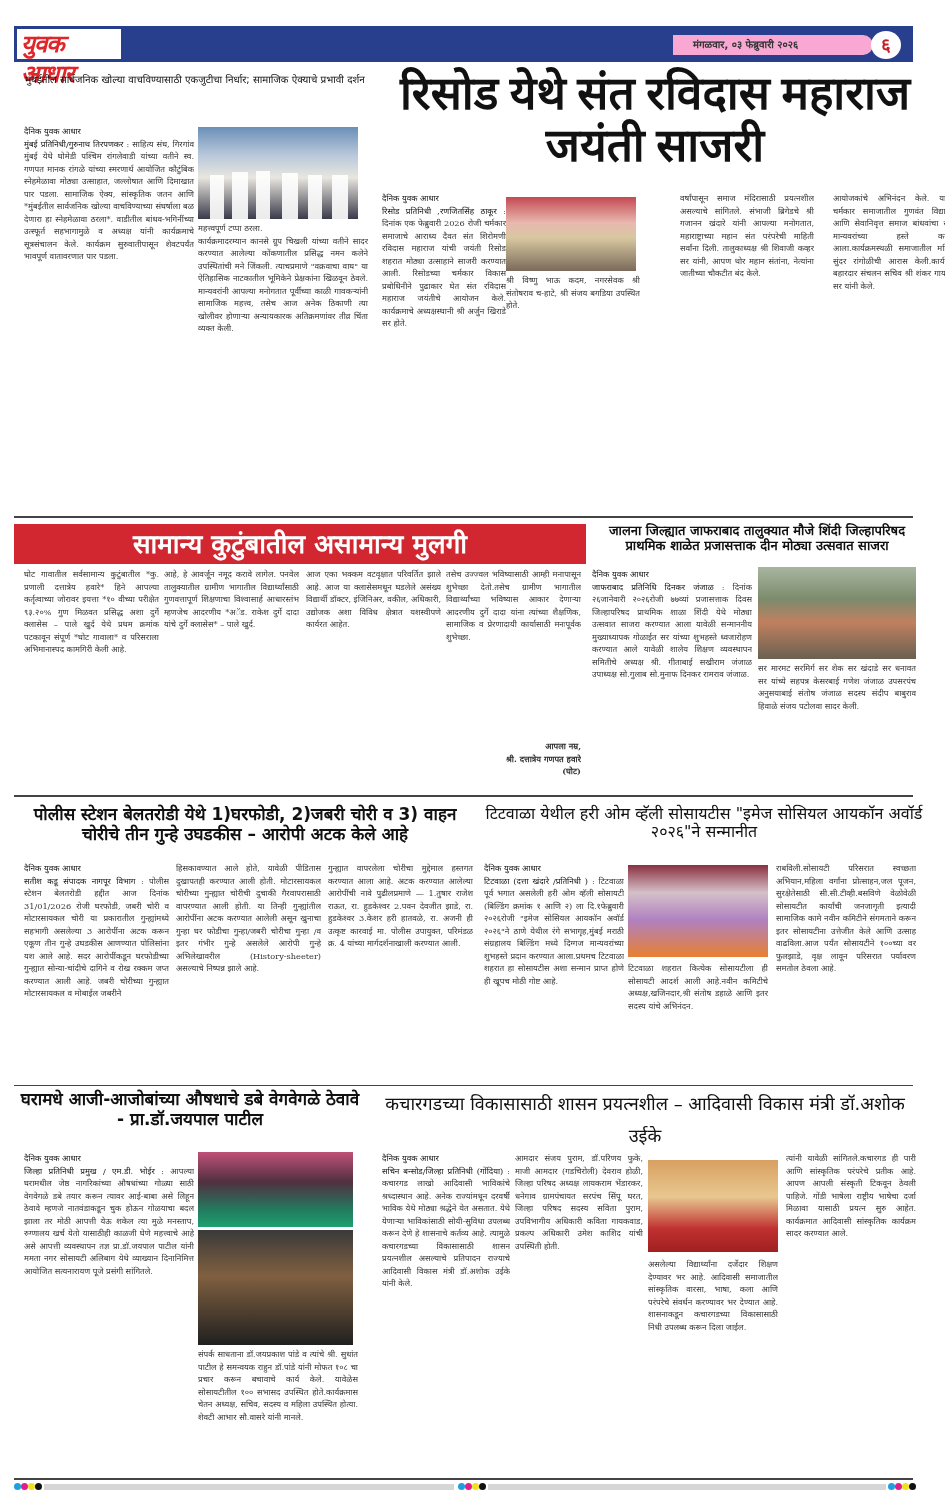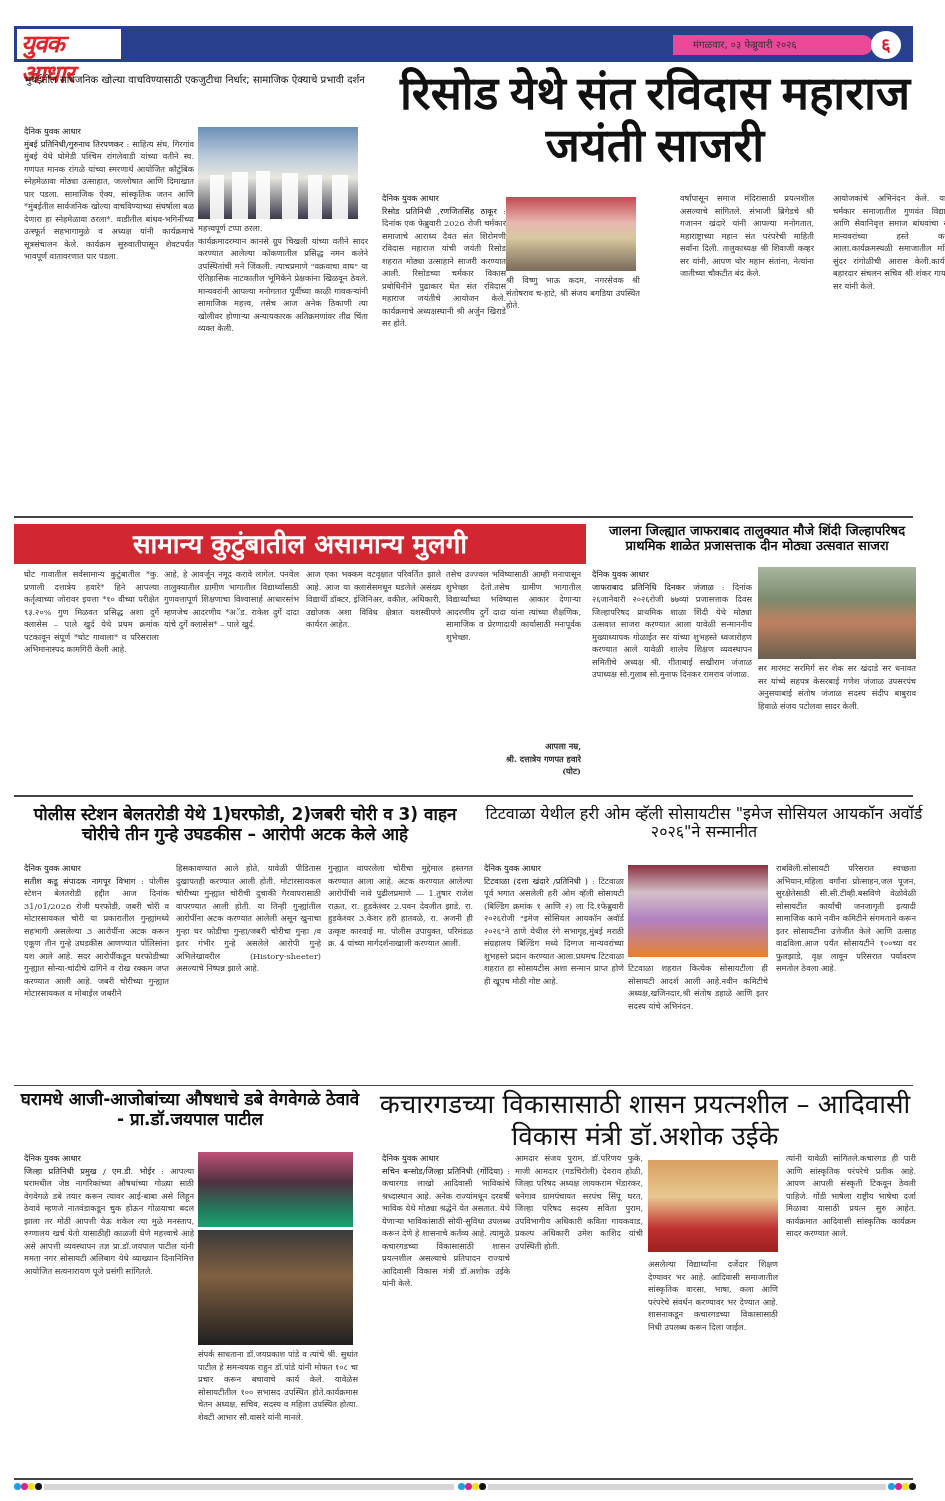--- a/index.html
+++ b/index.html
@@ -1,19 +1,19 @@
 <!DOCTYPE html>
 <html><head>
 <meta charset="utf-8">
 <style>
   * { box-sizing: border-box; margin: 0; padding: 0; }
   body { width: 945px; height: 1501px; background: #ffffff; font-family: "DejaVu Serif", serif; color: #1a1a1a; position: relative; overflow: hidden; }
   .masthead { position: absolute; left: 14px; top: 26px; width: 899px; height: 36px; background: #283f8e; }
   .logo { position: absolute; left: 3px; top: 3px; height: 30px; width: 104px; background: #fff; color: #e0262b; font-family: "DejaVu Sans", sans-serif; font-weight: bold; font-size: 24px; line-height: 30px; padding-left: 4px; font-style: italic; letter-spacing: -1px; }
-  .datebox { position: absolute; right: 40px; top: 9px; height: 20px; width: 200px; background: #ec4899; border-radius: 0 10px 10px 0; font-family: "DejaVu Sans", sans-serif; font-size: 10px; line-height: 20px; padding-left: 20px; color: #333; }
+  .datebox { position: absolute; right: 40px; top: 9px; height: 20px; width: 200px; background: #f9a8d4; border-radius: 0 10px 10px 0; font-family: "DejaVu Sans", sans-serif; font-size: 10px; line-height: 20px; padding-left: 20px; color: #333; font-weight: bold; }
   .pagenum { position: absolute; right: 12px; top: 5px; width: 30px; height: 28px; border-radius: 50%; background: #fff; color: #c8202a; font-weight: bold; font-size: 18px; text-align: center; line-height: 28px; }
   .h-black { position: absolute; font-family: "DejaVu Sans", sans-serif; font-weight: bold; color: #111; text-align: center; line-height: 1.15; }
   .col { position: absolute; font-size: 8.2px; line-height: 12.5px; color: #333; text-align: justify; overflow: hidden; }
   .byline { font-weight: normal; color: #111; }
   .photo { position: absolute; overflow: hidden; }
   .rule { position: absolute; left: 14px; width: 899px; height: 2px; background: #444; }
   .redbar { position: absolute; left: 14px; top: 524px; width: 572px; height: 40px; background: #d22630; color: #fff; font-family: "DejaVu Sans", sans-serif; font-weight: bold; font-size: 26px; text-align: center; line-height: 40px; }
   .colorbar { position: absolute; top: 1484px; height: 6px; background: #d6d6d6; }
   .dot { position: absolute; top: 1483px; width: 7px; height: 7px; border-radius: 50%; }
 </style>
@@ -114,21 +114,21 @@
 <div class="h-black" style="left:20px;top:1090px;width:340px;font-size:17px;">घरामधे आजी-आजोबांच्या औषधाचे डबे वेगवेगळे ठेवावे - प्रा.डॉ.जयपाल पाटील</div>
 <div class="col" style="left:24px;top:1152px;width:170px;height:325px;">
   <div class="byline">दैनिक युवक आधार</div>
   <span class="byline">जिल्हा प्रतिनिधी प्रमुख / एम.डी. भोईर</span>
   <span>: आपल्या घरामधील जेष्ठ नागरिकांच्या औषधांच्या गोळ्या साठी वेगवेगळे डबे तयार करून त्यावर आई-बाबा असे लिहून ठेवावे म्हणजे नातवंडाकडून चुक होऊन गोळयाचा बदल झाला तर मोठी आपत्ती येऊ शकेल त्या मुळे मनस्ताप, रुग्णालय खर्च येतो यासाठीही काळजी घेणे महत्त्वाचे आहे असे आपत्ती व्यवस्थापन तज्ञ प्रा.डॉ.जयपाल पाटील यांनी ममता नगर सोसायटी अलिबाग येथे व्याख्यान दिनानिमित्त आयोजित सत्यनारायण पूजे प्रसंगी सांगितले.</span>
 </div>
 <div class="photo" style="left:198px;top:1152px;width:155px;height:75px;background:linear-gradient(180deg,#c05078 0%,#503040 40%,#208060 80%,#20a070 100%);"></div>
 <div class="photo" style="left:198px;top:1230px;width:155px;height:115px;background:linear-gradient(180deg,#3a3a3a 0%,#806040 40%,#202020 100%);"></div>
 <div class="col" style="left:198px;top:1348px;width:160px;height:130px;"><span>संपर्क साधताना डॉ.जयप्रकाश पांडे व त्यांचे श्री. सुधांत पाटील हे समन्वयक राहुन डॉ.पांडे यांनी मोफत १०८ चा प्रचार करून बचावाचे कार्य केले. यावेळेस सोसायटीतील १०० सभासद उपस्थित होते.कार्यक्रमास चेतन अध्यक्ष, सचिव, सदस्य व महिला उपस्थित होत्या. शेवटी आभार सौ.वासरे यांनी मानले.</span></div>
 
-<div class="h-black" style="left:370px;top:1088px;width:550px;font-size:26px;line-height:32px;font-weight:normal;">कचारगडच्या विकासासाठी शासन प्रयत्नशील – आदिवासी विकास मंत्री डॉ.अशोक उईके</div>
+<div class="h-black" style="left:370px;top:1088px;width:550px;font-size:18px;line-height:32px;font-weight:normal;">कचारगडच्या विकासासाठी शासन प्रयत्नशील – आदिवासी विकास मंत्री डॉ.अशोक उईके</div>
 <div class="col" style="left:382px;top:1152px;width:128px;height:325px;">
   <div class="byline">दैनिक युवक आधार</div>
   <span class="byline">सचिन बन्सोड/जिल्हा प्रतिनिधी (गोंदिया)</span>
   <span>: कचारगड लाखो आदिवासी भाविकांचे श्रध्दास्थान आहे. अनेक राज्यांमधून दरवर्षी भाविक येथे मोठ्या श्रद्धेने येत असतात. येथे येणाऱ्या भाविकांसाठी सोयी-सुविधा उपलब्ध करून देणे हे शासनाचे कर्तव्य आहे. त्यामुळे कचारगडच्या विकासासाठी शासन प्रयत्नशील असल्याचे प्रतिपादन राज्याचे आदिवासी विकास मंत्री डॉ.अशोक उईके यांनी केले.</span>
 </div>
 <div class="col" style="left:515px;top:1152px;width:128px;height:325px;"><span>आमदार संजय पुराम, डॉ.परिणय फुके, माजी आमदार (गडचिरोली) देवराव होळी, जिल्हा परिषद अध्यक्ष लायकराम भेंडारकर, धनेगाव ग्रामपंचायत सरपंच सिंपू घरत, जिल्हा परिषद सदस्य सविता पुराम, उपविभागीय अधिकारी कविता गायकवाड, प्रकल्प अधिकारी उमेश काशिद यांची उपस्थिती होती.</span></div>
 <div class="photo" style="left:648px;top:1160px;width:130px;height:92px;background:linear-gradient(180deg,#d8a060 0%,#e8c890 40%,#c03030 75%,#a02020 100%);"></div>
 <div class="col" style="left:648px;top:1258px;width:130px;height:220px;"><span>असलेल्या विद्यार्थ्यांना दर्जेदार शिक्षण देण्यावर भर आहे. आदिवासी समाजातील सांस्कृतिक वारसा, भाषा, कला आणि परंपरेचे संवर्धन करण्यावर भर देण्यात आहे. शासनाकडून कचारगडच्या विकासासाठी निधी उपलब्ध करून दिला जाईल.</span></div>
 <div class="col" style="left:786px;top:1152px;width:130px;height:325px;"><span>त्यांनी यावेळी सांगितले.कचारगड ही पारी आणि सांस्कृतिक परंपरेचे प्रतीक आहे. आपण आपली संस्कृती टिकवून ठेवली पाहिजे. गोंडी भाषेला राष्ट्रीय भाषेचा दर्जा मिळावा यासाठी प्रयत्न सुरु आहेत. कार्यक्रमात आदिवासी सांस्कृतिक कार्यक्रम सादर करण्यात आले.</span></div>
 

